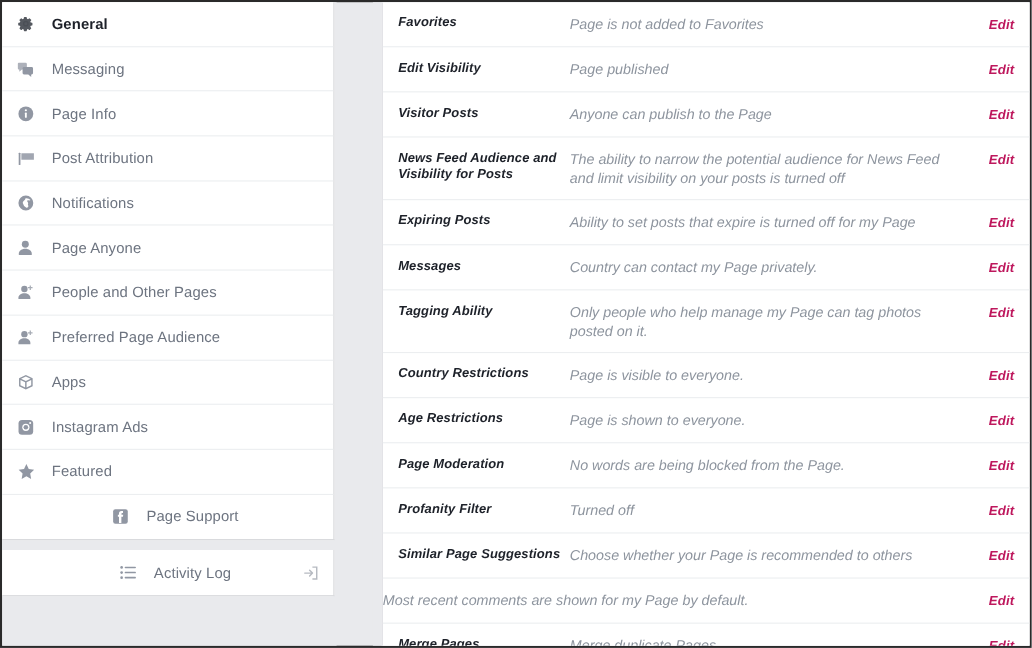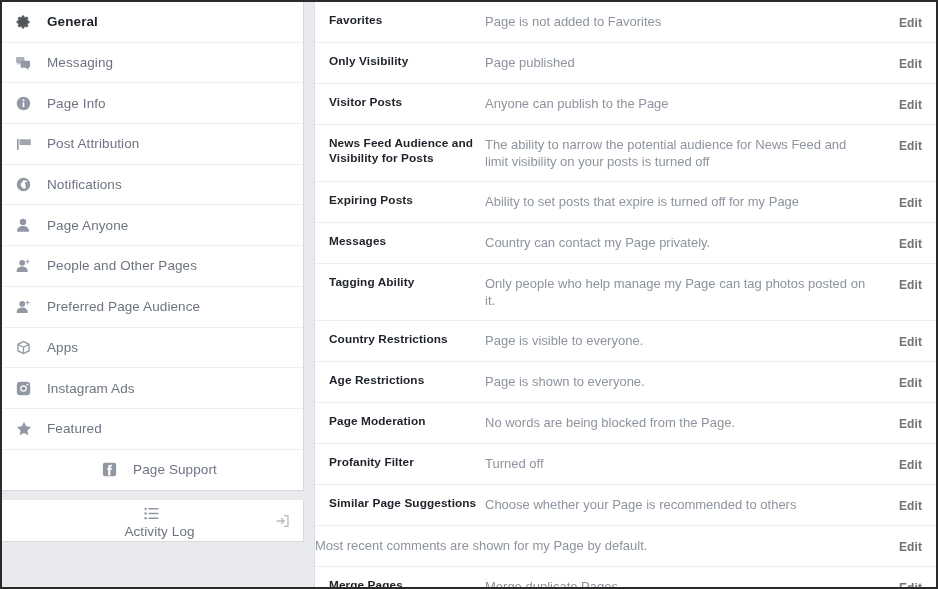--- a/index.html
+++ b/index.html
@@ -16,20 +16,21 @@
   }
 
   #frame {
     position: relative;
     width: 938px;
     height: 589px;
     background: #e9eaed;
     border: 2px solid #2a2a2a;
     display: flex;
     align-items: flex-start;
+    gap: 33px;
   }
 
   
 
   #sidebar-wrap {
     width: 304px;
     flex: 0 0 304px;
     height: 100%;
     background: #e9eaed;
     padding-right: 2px;
@@ -75,21 +76,21 @@
   .side-item.active .side-label {
     color: #1d2129;
     font-weight: bold;
   }
 
   .side-item.active .side-ico { color: #4b4f56; }
 
   
   .side-gap { height: 9px; background: #e9eaed; }
 
-  .side-panel.lower .side-item { border-bottom: none; flex-direction: column; }
+  .side-panel.lower .side-item { border-bottom: none; }
 
   .tail-ico {
     position: absolute;
     right: 13px;
     top: 50%;
     transform: translateY(-50%);
     color: #b6bac1;
     display: flex;
   }
 
@@ -109,20 +110,21 @@
     border-bottom: 1px solid #dcdde1;
     min-height: 100%;
   }
 
   .row {
     display: flex;
     align-items: flex-start;
     border-bottom: 1px solid #eceef0;
     padding: 11px 0 11px 0;
     min-height: 37px;
+    font-style: italic;
   }
 
   .row:last-child { border-bottom: none; }
 
   .row-label {
     flex: 0 0 170px;
     padding-left: 14px;
     padding-right: 8px;
     font-size: 11.8px;
     font-weight: bold;
@@ -143,21 +145,21 @@
 
   .row-action {
     flex: 0 0 58px;
     text-align: right;
     padding-right: 14px;
   }
 
   .edit-link {
     font-size: 12px;
     font-weight: bold;
-    color: #737373;
+    color: #be185d;
     text-decoration: none;
     letter-spacing: .1px;
     cursor: pointer;
   }
 </style>
 </head>
 <body>
 
 <div id="frame">
 
@@ -301,21 +303,21 @@
   <div id="content-wrap">
     <div class="content-panel" id="settings-list">
         <div class="row">
           <div class="row-label">Favorites</div>
           <div class="row-desc">
             <span class="dline">Page is not added to Favorites</span>
           </div>
           <div class="row-action"><a class="edit-link">Edit</a></div>
         </div>
         <div class="row">
-          <div class="row-label">Only Visibility</div>
+          <div class="row-label">Edit Visibility</div>
           <div class="row-desc">
             <span class="dline">Page published</span>
           </div>
           <div class="row-action"><a class="edit-link">Edit</a></div>
         </div>
         <div class="row">
           <div class="row-label">Visitor Posts</div>
           <div class="row-desc">
             <span class="dline">Anyone can publish to the Page</span>
           </div>

